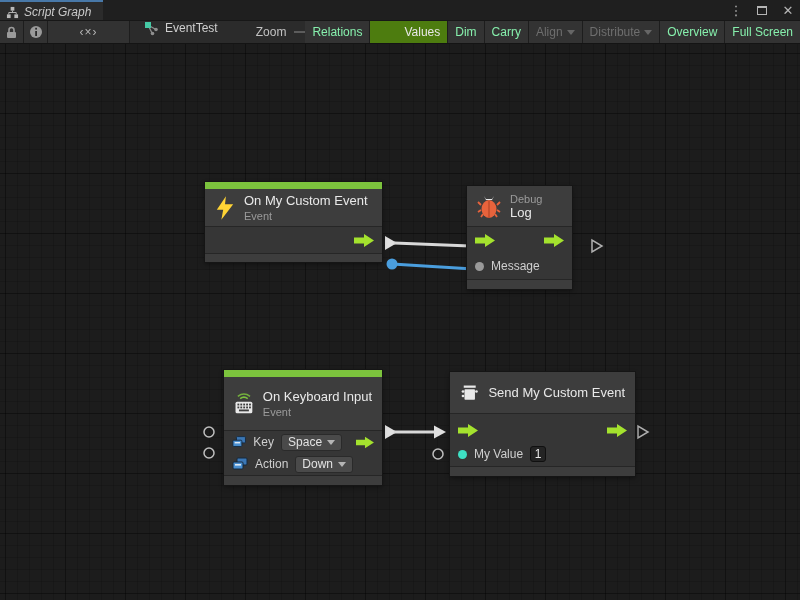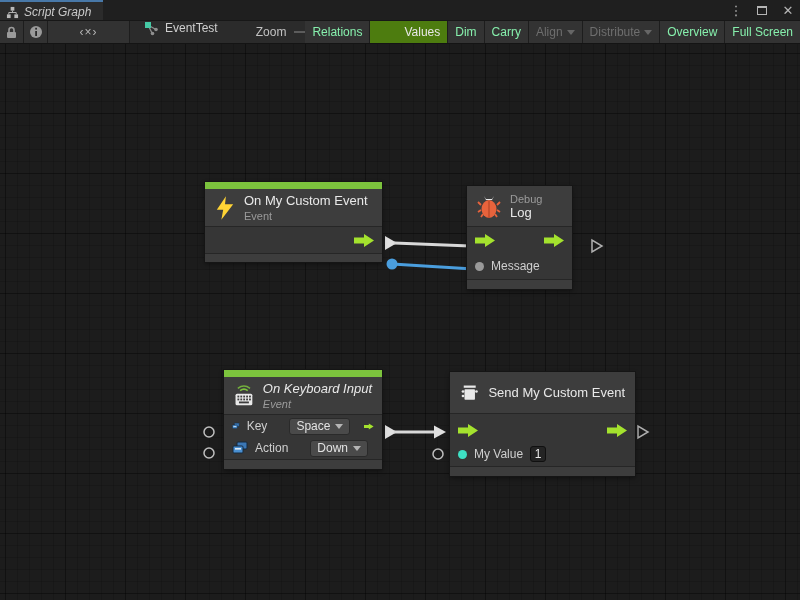--- a/index.html
+++ b/index.html
@@ -57,21 +57,21 @@
   .n-sub { font-size:11px; color:#9b9b9b; margin-top:2px; }
   .body { display:flex; flex-direction:column; }
   .prow { display:flex; align-items:center; gap:7px; padding:0 8px; }
   .ftr { background:#3d3d3d; border-top:1px solid #262626; }
   .spacer { flex:1; }
   .dot { width:9px; height:9px; border-radius:50%; }
   .dot.teal { background:#3ee0c4; }
   .dot.gray { background:#9a9a9a; }
   .plabel { font-size:12px; color:#cfcfcf; white-space:nowrap; }
   .dropdown { background:#4a4a4a; border:1px solid #2a2a2a; border-radius:3px; height:17px;
-              display:flex; align-items:center; gap:5px; padding:0 6px; font-size:12px; color:#e2e2e2;margin-left:15px; }
+              display:flex; align-items:center; gap:5px; padding:0 6px; font-size:12px; color:#e2e2e2; }
   .dd-caret { width:0; height:0; border-left:4px solid transparent; border-right:4px solid transparent; border-top:5px solid #b5b5b5; }
   .valbox { background:#242424; border:1px solid #101010; border-radius:3px; min-width:16px; height:16px;
             display:flex; align-items:center; justify-content:center; font-size:12px; color:#e8e8e8; padding:0 3px; }
 </style>
 </head>
 <body>
 
 <div class="window">
 
   <div class="tabbar">
@@ -233,21 +233,21 @@
         <div class="prow" style="height:26px;">
           <span class="dot gray"></span>
           <span class="plabel">Message</span>
         </div>
       </div>
       <div class="ftr" style="height:10px;"></div>
     </div>
 
     <div class="node" style="left:224px; top:326px; width:158px;">
       <div class="accent" style="background:#7cc33d;"></div>
-      <div class="hdr" style="height:38px;font-style:italic;">
+      <div class="hdr" style="height:54px;">
         <svg width="26" height="28" viewBox="0 0 26 28">
           <path d="M8 7 Q13 3 18 7" stroke="#7cc33d" stroke-width="2" fill="none"></path>
           <path d="M5 4 Q13 -2 21 4" stroke="#7cc33d" stroke-width="2" fill="none" opacity="0.85"></path>
           <rect x="2" y="11" width="22" height="15" rx="2" fill="#e9e9e9"></rect>
           <g fill="#3d3d3d">
             <rect x="4.5" y="13.5" width="2.4" height="2.4"></rect>
               <rect x="8.3" y="13.5" width="2.4" height="2.4"></rect>
               <rect x="12.1" y="13.5" width="2.4" height="2.4"></rect>
               <rect x="15.9" y="13.5" width="2.4" height="2.4"></rect>
               <rect x="19.7" y="13.5" width="2.4" height="2.4"></rect>

